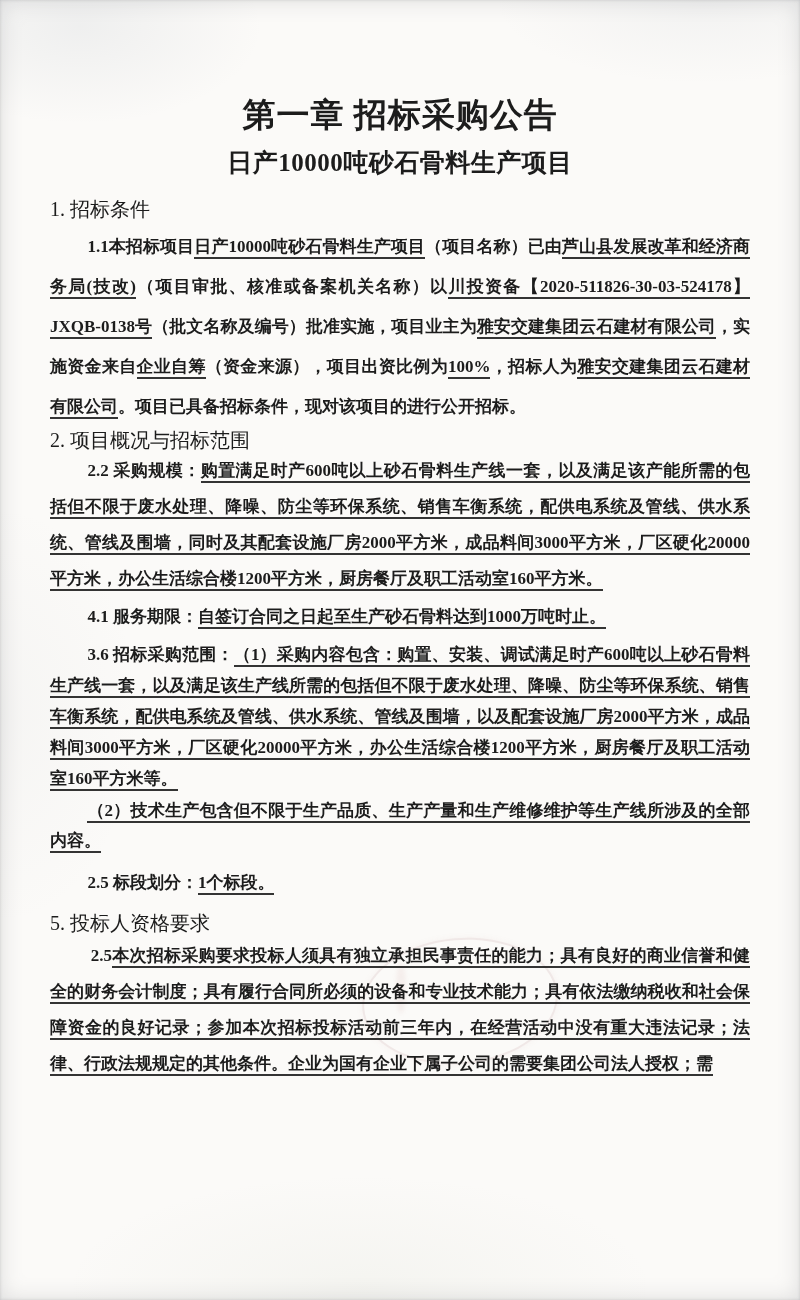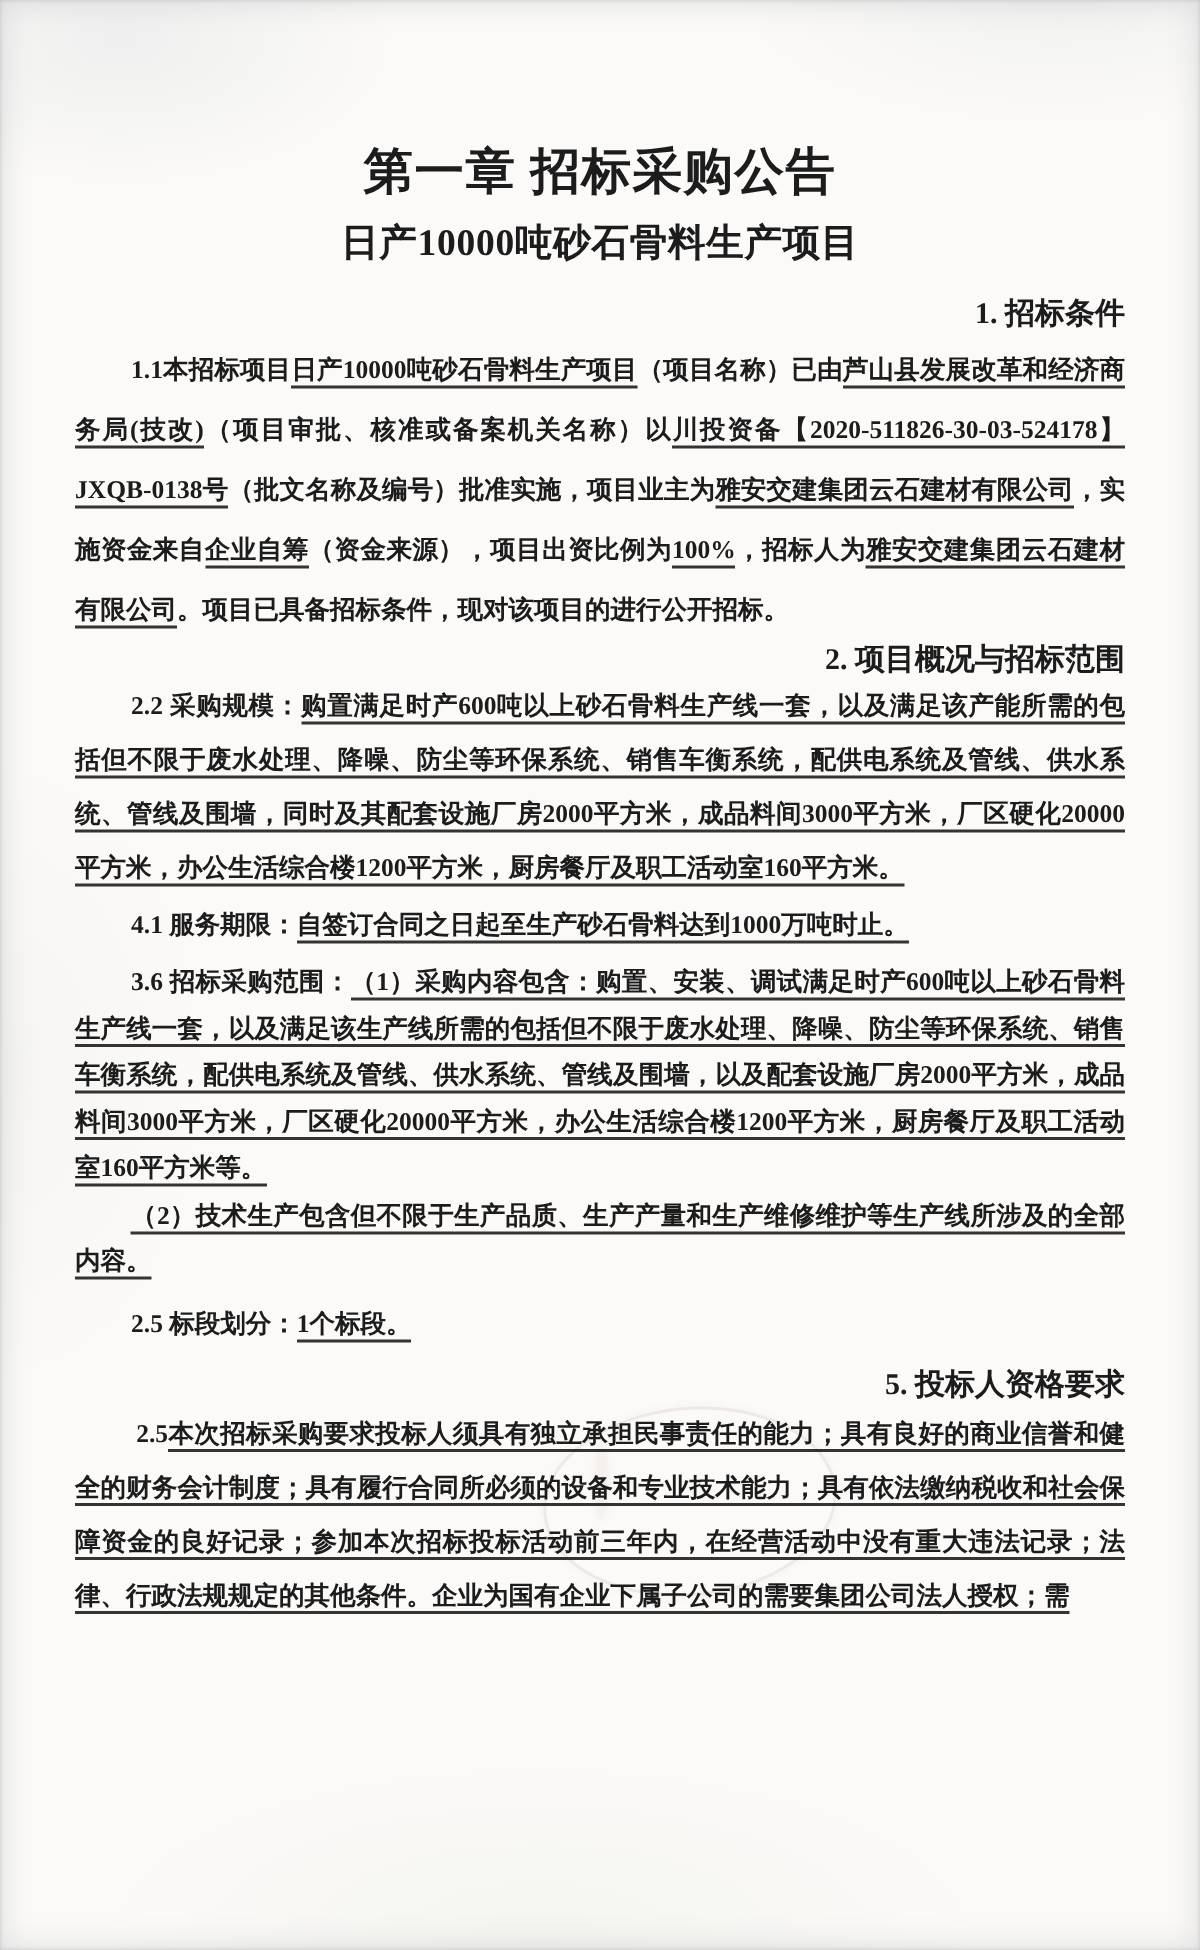--- a/index.html
+++ b/index.html
@@ -71,22 +71,22 @@
     margin: 34px 0 0;
     font-size: 21px;
     line-height: 26px;
     font-weight: 700;
     text-align: center;
     letter-spacing: 2px;
   }
   .sec-heading {
     font-size: 20px;
     line-height: 26px;
-    font-weight: 700;
-    text-align: right;
+    font-weight: 400;
+    text-align: left;
   }
   .para {
     font-size: 17px;
     text-align: justify;
     text-indent: 2.2em;
     font-weight: 600;
   }
   .run { }
   .run.u {
     border-bottom: 2px solid rgba(24,24,24,0.88);

